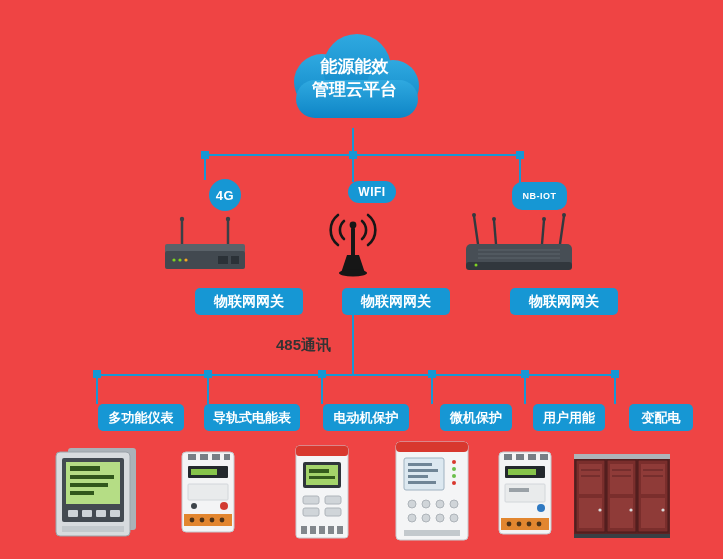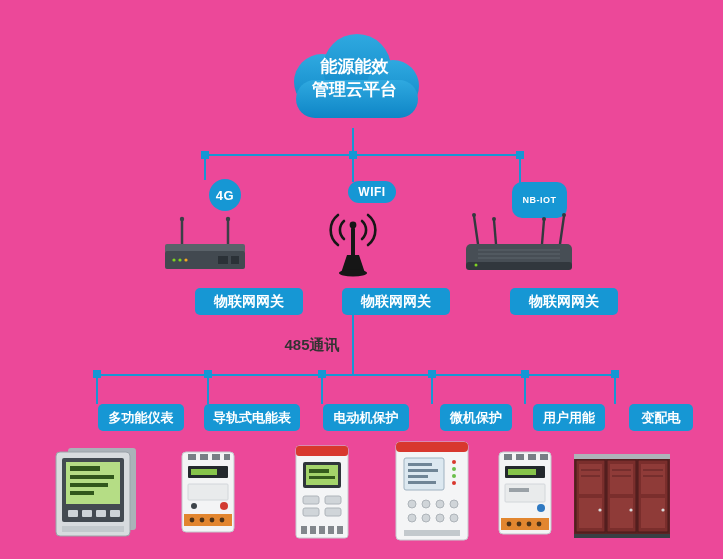--- a/index.html
+++ b/index.html
@@ -1,30 +1,30 @@
 <!DOCTYPE html>
 <html><head>
 <meta charset="utf-8">
 <style>
   html,body{margin:0;padding:0;background:#fff;}
-  .stage{position:relative;width:723px;height:559px;background:#ec4899;overflow:hidden;
+  .stage{position:relative;width:723px;height:559px;background:#ef4444;overflow:hidden;
          font-family:"Liberation Sans","DejaVu Sans",sans-serif;}
   .line{position:absolute;background:#1697d4;}
   .node{position:absolute;width:8px;height:8px;background:#1697d4;}
   .badge{position:absolute;background:#1697d4;color:#fff;font-weight:bold;
          display:flex;align-items:center;justify-content:center;letter-spacing:.5px;margin-left:20px;}
   .blue-btn{position:absolute;background:#1697d4;color:#fff;font-weight:bold;
             display:flex;align-items:center;justify-content:center;border-radius:5px;height:27px;margin-left:44px;}
   .gw-btn{font-size:14px;}
   .dev-btn{font-size:13px;}
   .cloud{position:absolute;left:272px;top:26px;width:165px;height:104px;}
   .cloud svg{position:absolute;inset:0;}
   .cloud-text{position:absolute;left:0;right:0;top:30px;text-align:center;color:#fff;
               font-weight:bold;font-size:17px;line-height:1.35;}
-  .bus-label{position:absolute;left:276px;top:336px;width:72px;text-align:center;
+  .bus-label{position:absolute;left:276px;top:336px;width:72px;
              color:#333333;font-weight:bold;font-size:15px;}
   .dev-img{position:absolute;}
 </style>
 </head>
 <body>
 
 <div class="stage">
 
   <div class="cloud">
     <svg viewBox="0 0 165 104">
@@ -51,21 +51,21 @@
   <div class="line" style="left:204px;top:154px;width:319px;height:2px"></div>
   <div class="node" style="left:201px;top:151px"></div>
   <div class="node" style="left:349px;top:151px"></div>
   <div class="node" style="left:516px;top:151px"></div>
   <div class="line" style="left:204px;top:157px;width:2px;height:23px"></div>
   <div class="line" style="left:352px;top:157px;width:2px;height:25px"></div>
   <div class="line" style="left:519px;top:157px;width:2px;height:26px"></div>
 
   <div class="badge" style="left:189px;top:179px;width:32px;height:32px;border-radius:50%;font-size:13px">4G</div>
   <div class="badge" style="left:328px;top:181px;width:48px;height:22px;border-radius:11px;font-size:12px">WIFI</div>
-  <div class="badge" style="left:492px;top:182px;width:55px;height:36px;border-radius:10px;font-size:9px">NB-IOT</div>
+  <div class="badge" style="left:492px;top:182px;width:55px;height:28px;border-radius:10px;font-size:9px">NB-IOT</div>
 
   <svg class="dev-img" style="left:162px;top:214px;width:86px;height:64px" viewBox="0 0 86 64">
     <line x1="20" y1="30" x2="20" y2="6" stroke="#3a4046" stroke-width="2.5"></line>
     <circle cx="20" cy="5" r="2.2" fill="#3a4046"></circle>
     <line x1="66" y1="30" x2="66" y2="6" stroke="#3a4046" stroke-width="2.5"></line>
     <circle cx="66" cy="5" r="2.2" fill="#3a4046"></circle>
     <rect x="3" y="30" width="80" height="9" rx="2" fill="#5a6269"></rect>
     <rect x="3" y="37" width="80" height="18" rx="2" fill="#424950"></rect>
     <circle cx="12" cy="46" r="1.6" fill="#7ed321"></circle>
     <circle cx="18" cy="46" r="1.6" fill="#7ed321"></circle>

